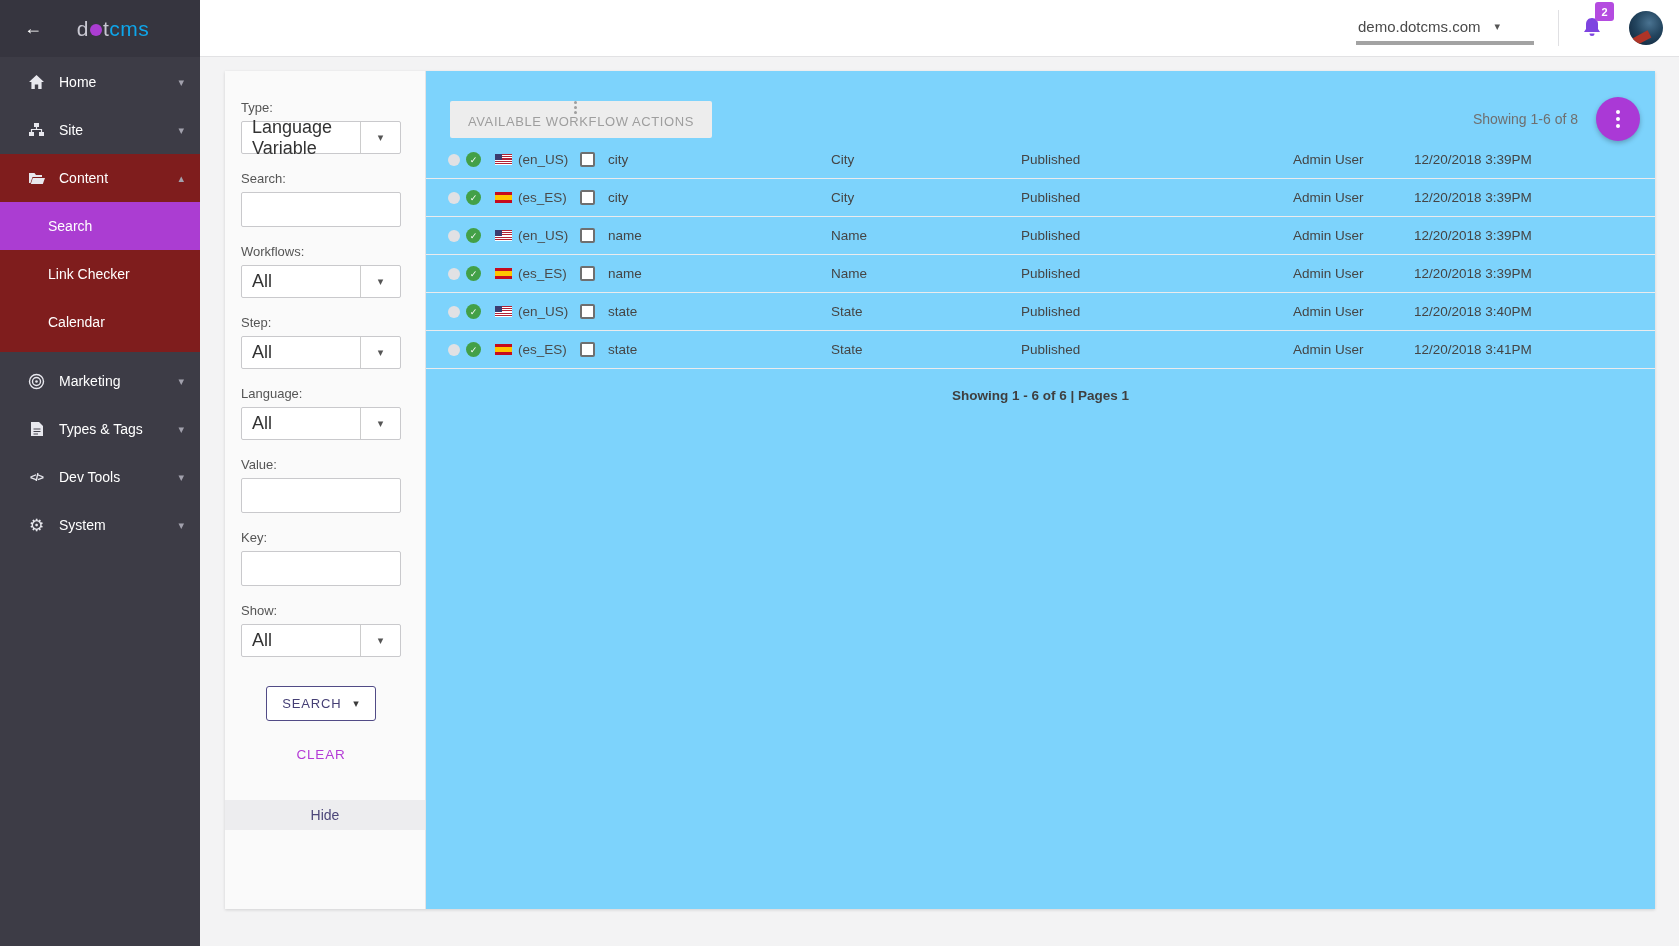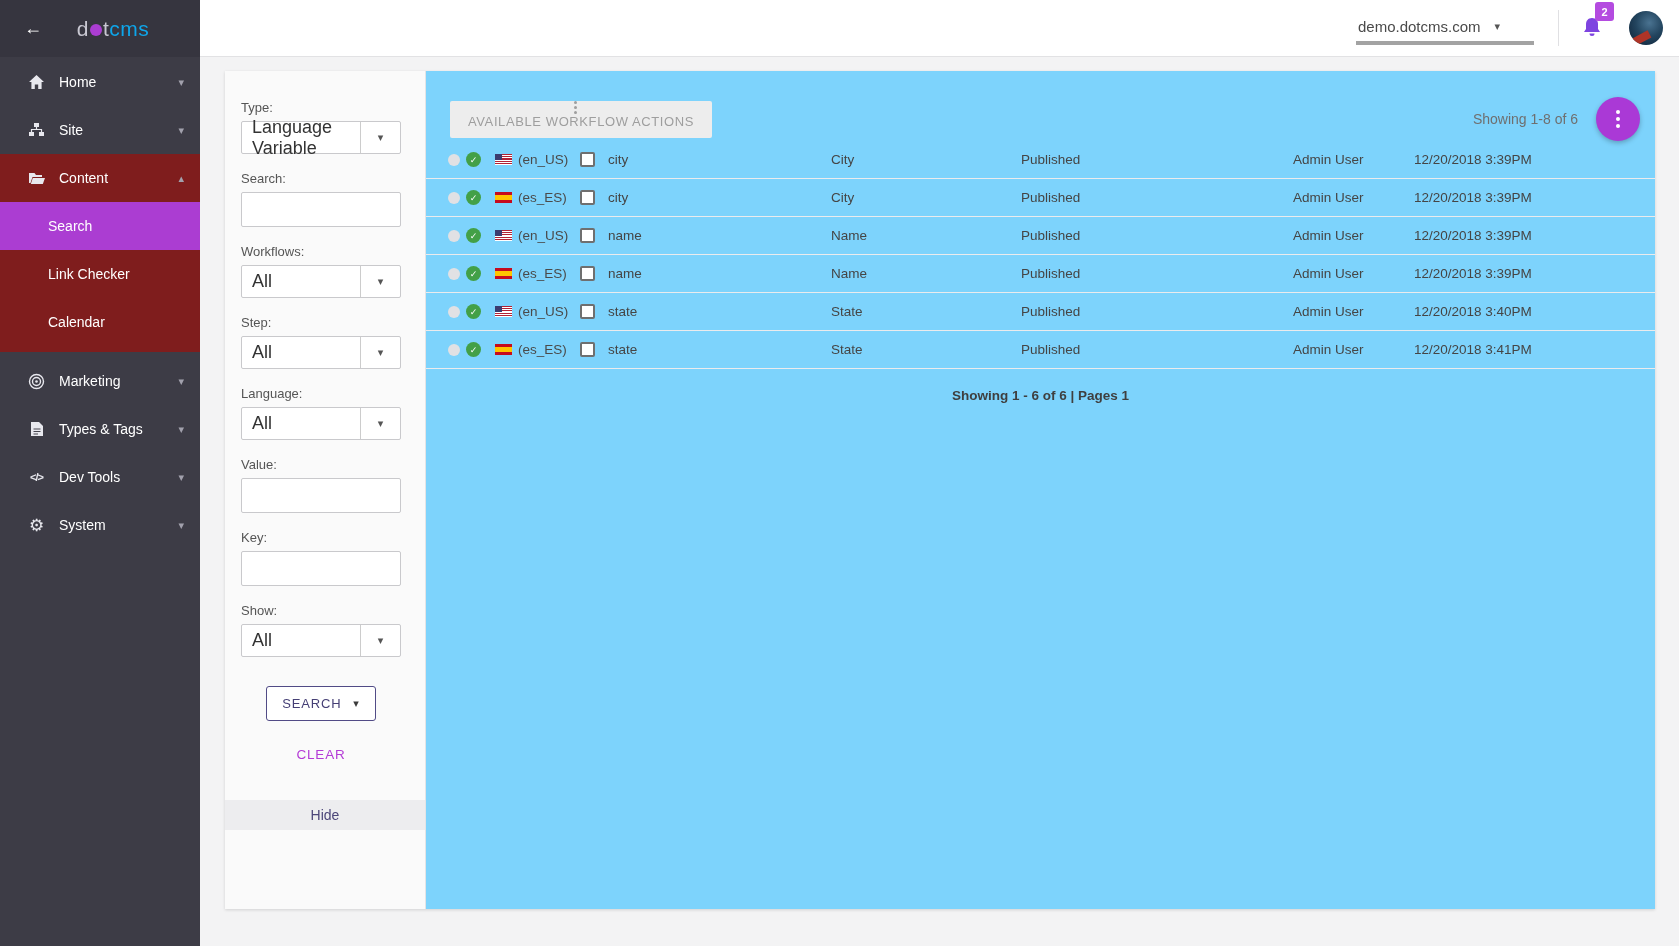--- a/index.html
+++ b/index.html
@@ -272,21 +272,21 @@
         <div class="toolbar">
           <button class="wf-btn" disabled="">
             <span class="dots">
                 <i></i>
                 <i></i>
                 <i></i>
               </span>
             <span>AVAILABLE WORKFLOW ACTIONS</span>
           </button>
           <div class="toolbar-spacer"></div>
-          <span class="showing-label">Showing 1-8 of 6</span>
+          <span class="showing-label">Showing 1-6 of 8</span>
           <div class="fab">
             <i></i>
               <i></i>
               <i></i>
           </div>
         </div>
 
 
         <div>
   <div class="grid-row trow">

